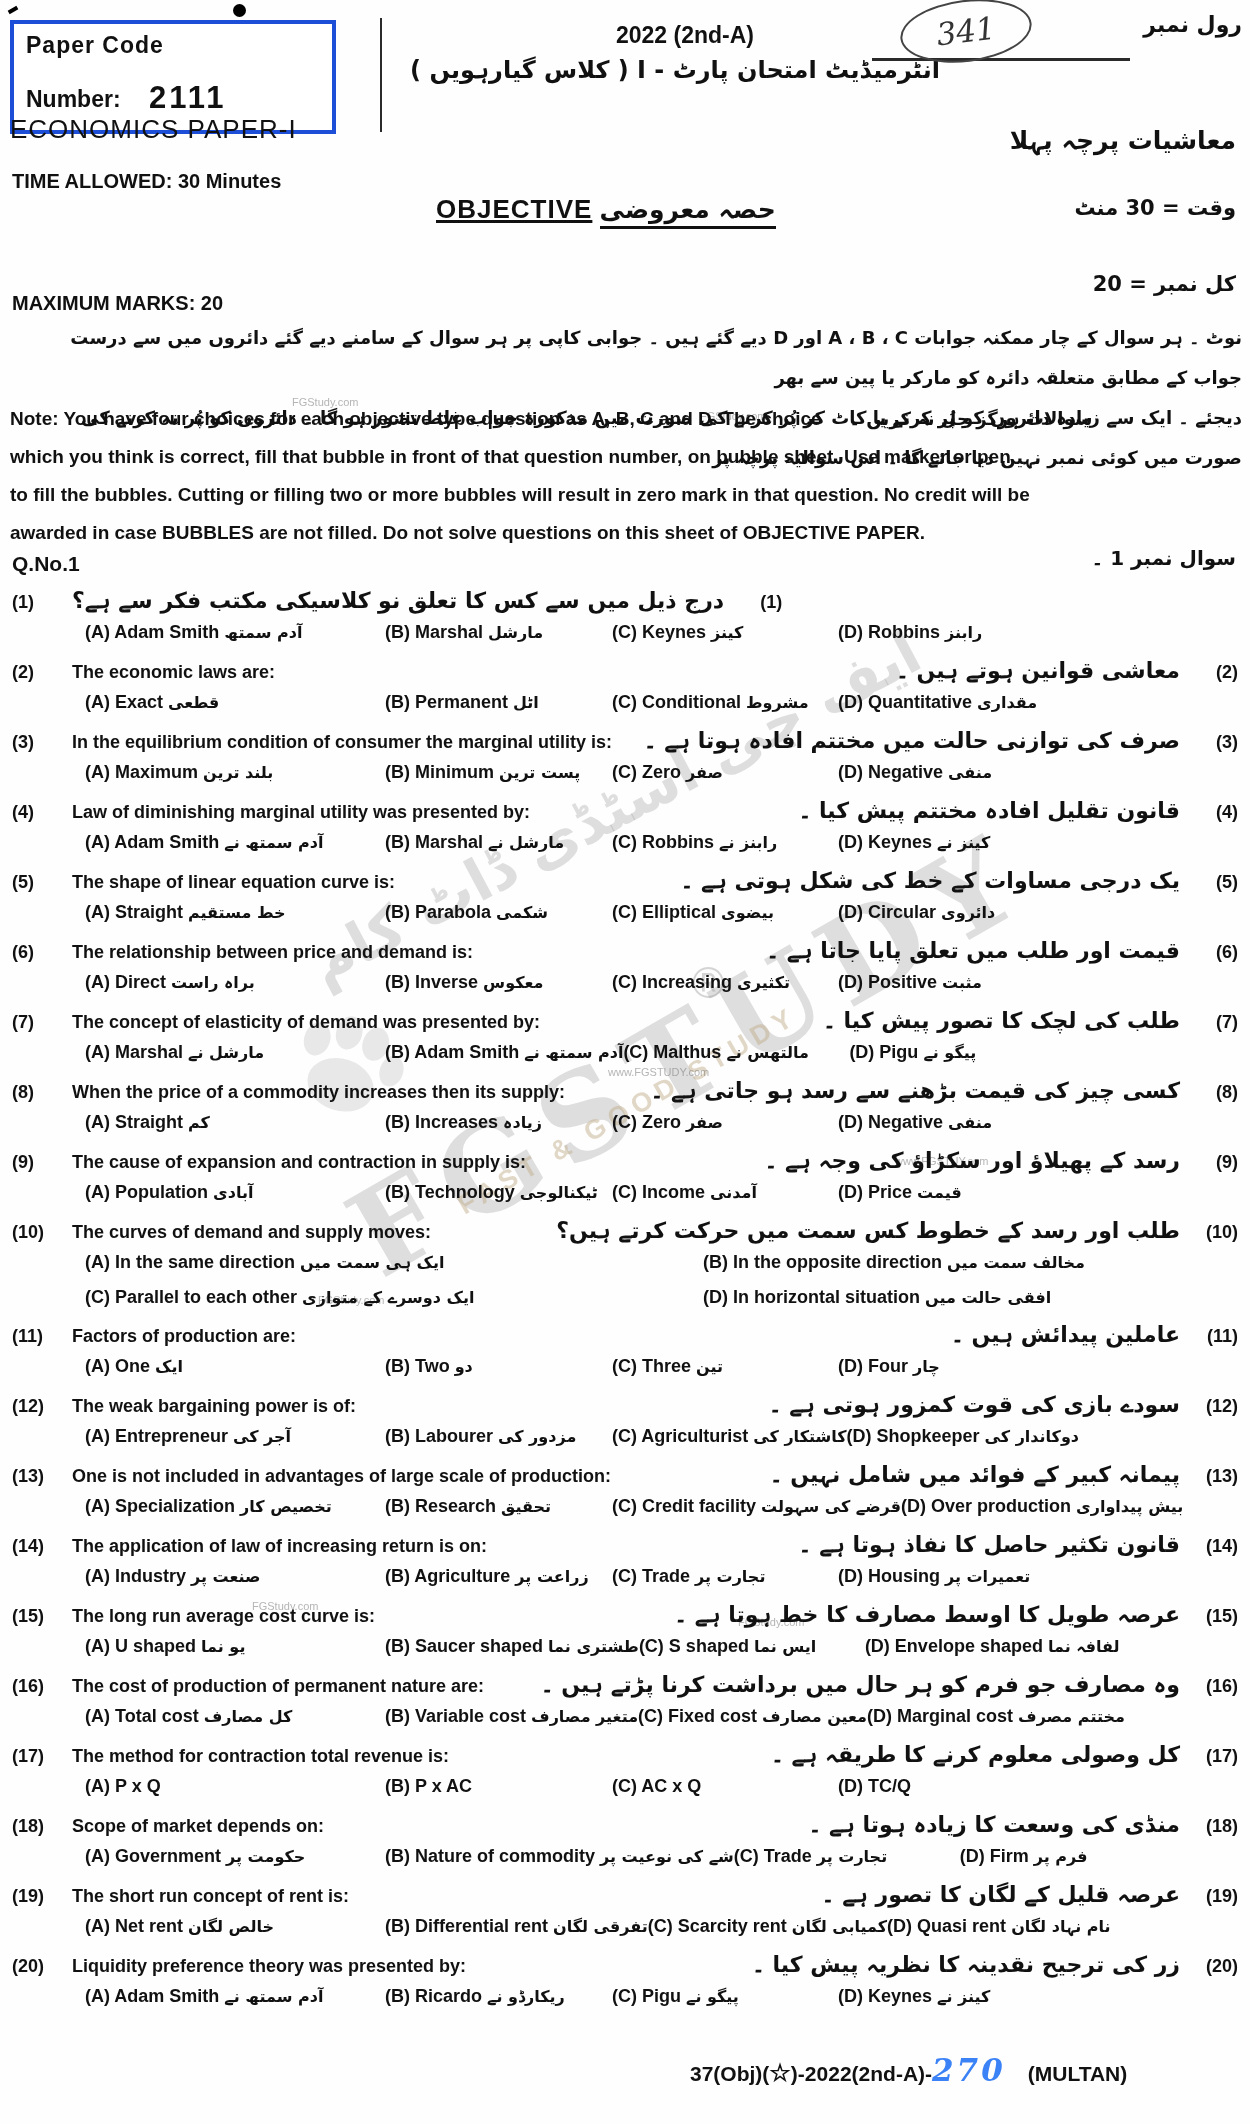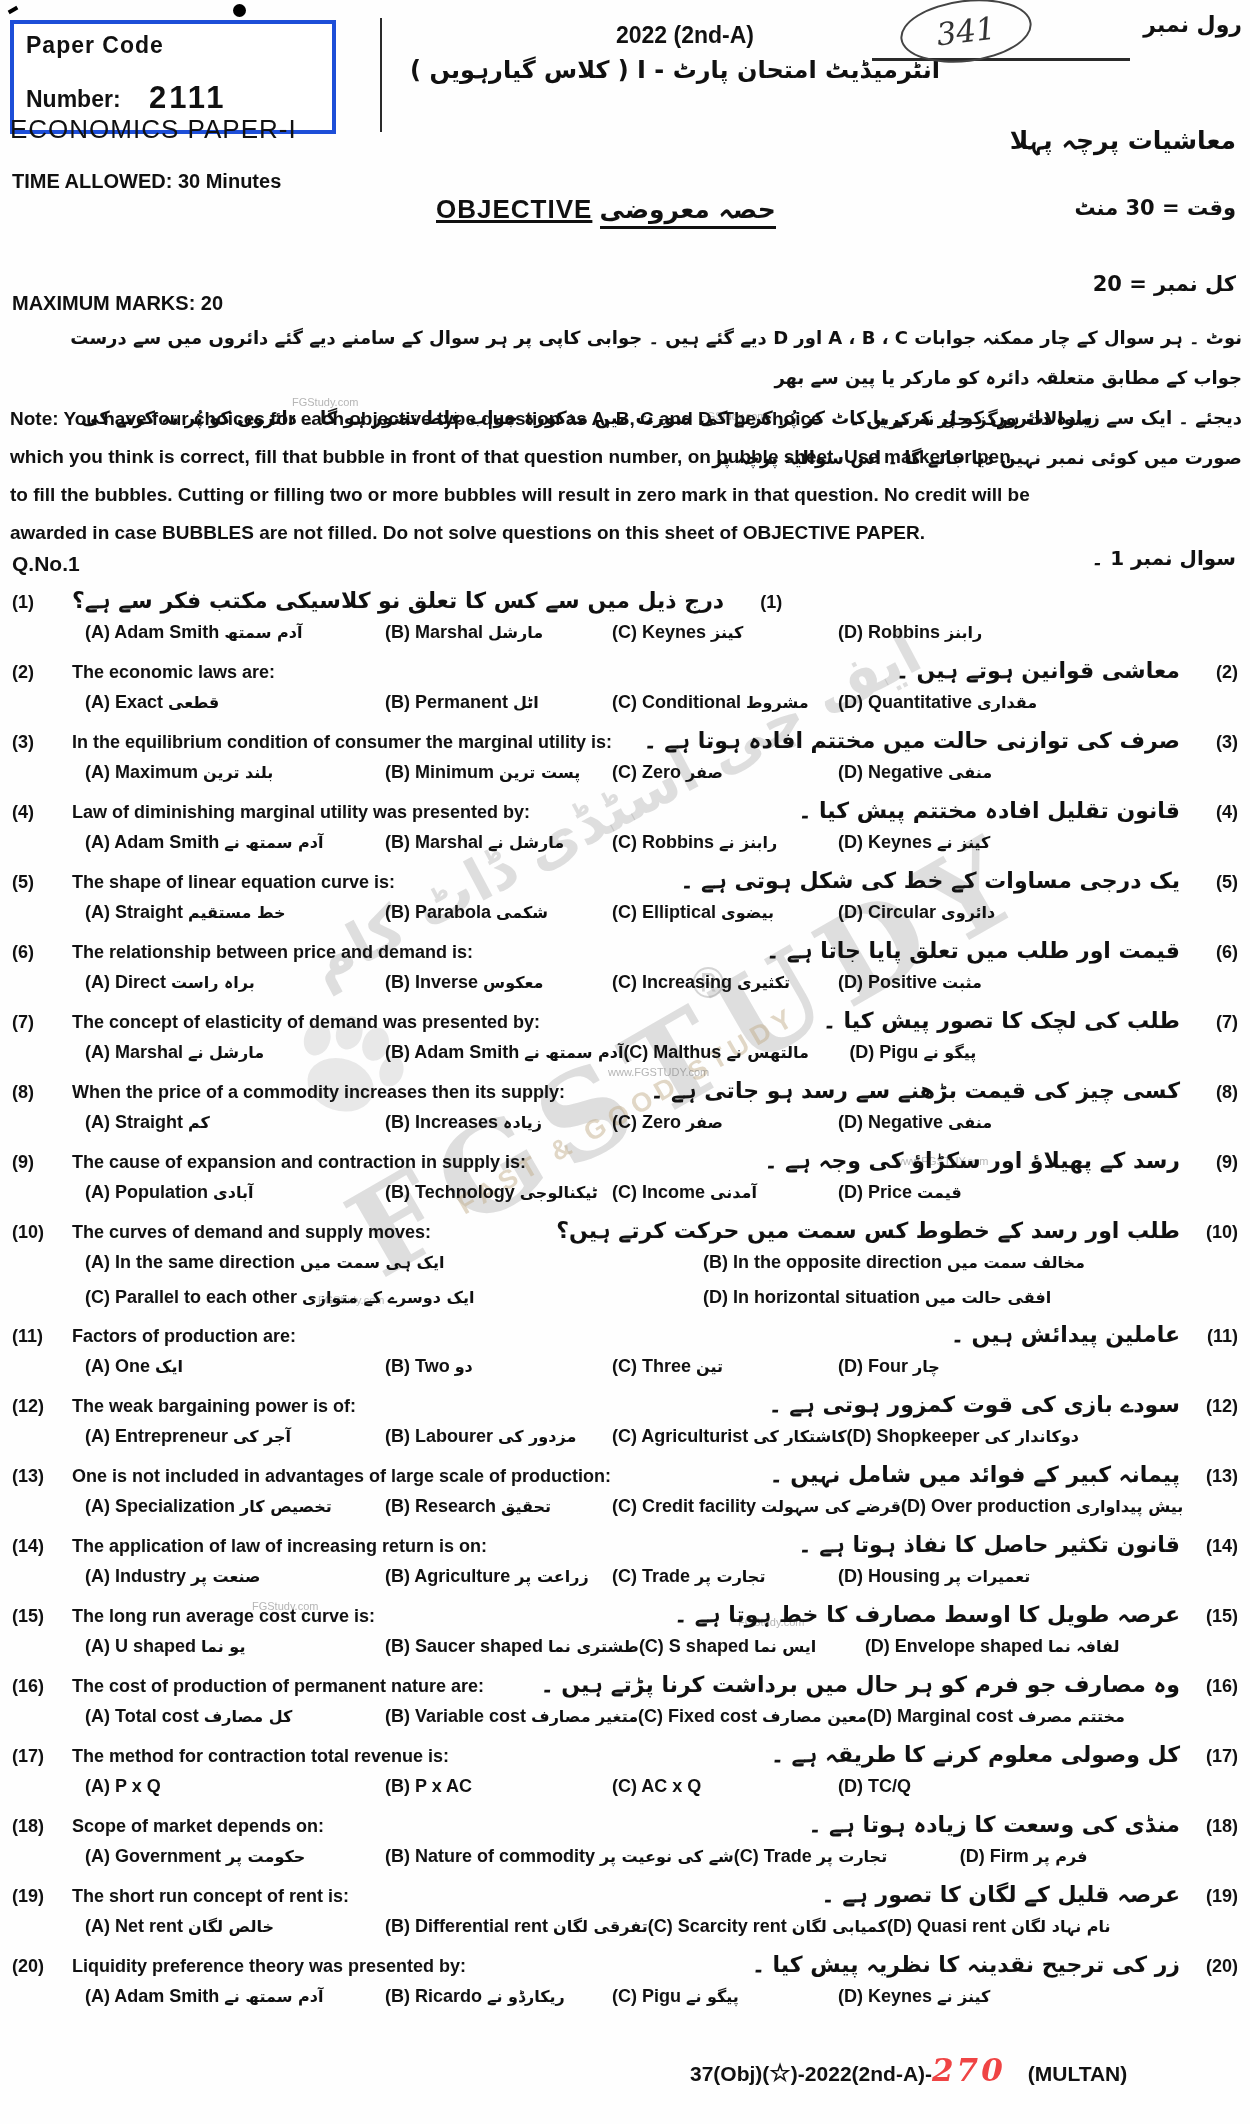--- a/index.html
+++ b/index.html
@@ -66,21 +66,21 @@
   .q-options:not(.two-col) .opt:nth-child(1){min-width:300px;}
   .q-options:not(.two-col) .opt:nth-child(2){min-width:227px;}
   .q-options:not(.two-col) .opt:nth-child(3){min-width:226px;}
   .opt b{font-weight:bold;}
   .opt .ur-inline{font-size:16px;font-weight:bold;}
   .q-options.two-col{display:grid;grid-template-columns:618px 1fr;height:35px;}
   .question.tall .q-options.two-col{height:70px;grid-template-rows:35px 35px;}
 
   .footer{left:690px;top:2052px;font-size:21px;font-weight:bold;z-index:1;}
   .footer .star{font-size:24px;}
-  .footer .hand{font-family:"DejaVu Serif",serif;font-style:italic;font-size:31px;letter-spacing:3px;color:#ef4444;}
+  .footer .hand{font-family:"DejaVu Serif",serif;font-style:italic;font-size:31px;letter-spacing:3px;color:#3b82f6;}
   .footer .mul{margin-left:22px;}
   .corner-tick{left:8px;top:8px;width:10px;height:4px;background:#000;transform:rotate(-30deg);}
 </style>
 </head>
 <body>
 
 <div id="page">
 
   <div id="wm">
     <svg class="paw" width="130" height="130" viewBox="0 0 100 100">

